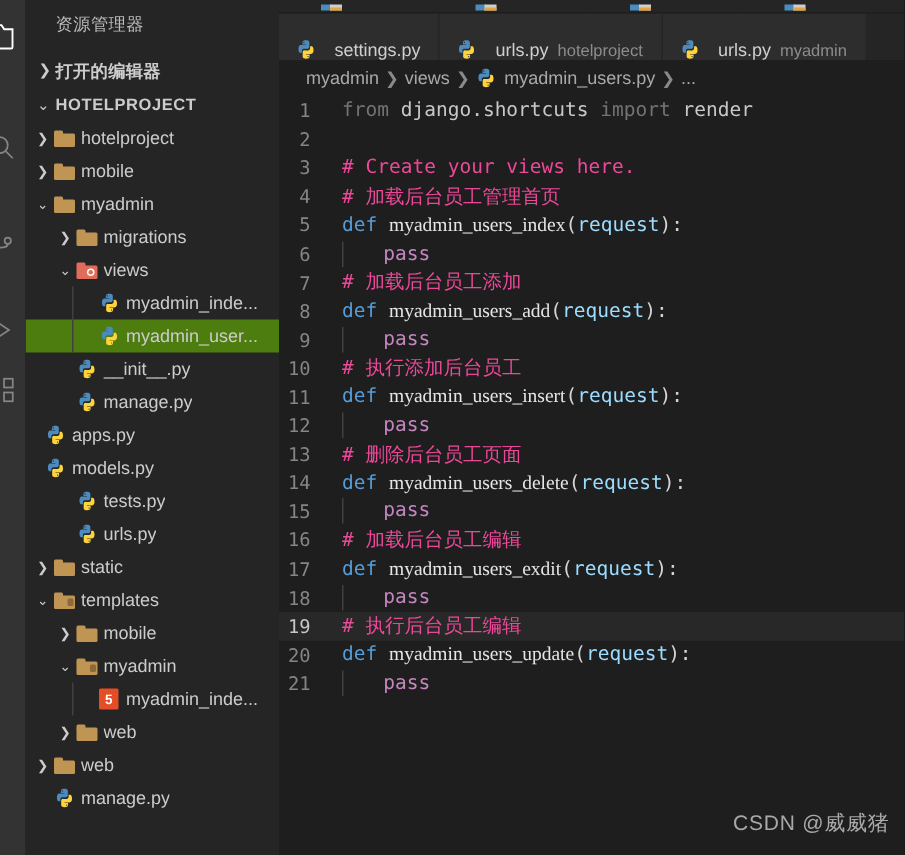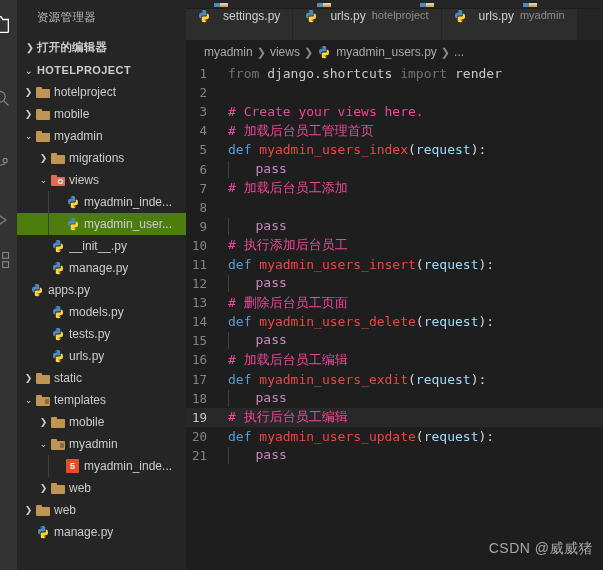--- a/index.html
+++ b/index.html
@@ -115,21 +115,21 @@
     position: absolute; left: 28px; bottom: 1px; width: 14px; height: 4px;
   }
   .tab-top .frag .a { position:absolute; left:0; top:0; width:7px; height:4px; background:#4b8bbe; }
   .tab-top .frag .b { position:absolute; left:6px; top:0; width:8px; height:4px; background:#cfcfcf; }
   .tab-top .frag .c { position:absolute; left:6px; top:2px; width:8px; height:2px; background:#e8a33d; }
 
   .tabstrip {
     height: 31px; background: #252526; display: flex; overflow: hidden;
   }
   .tab {
-    display: flex; align-items: flex-start; height: 31px; padding: 0 12px 0 11px;
+    display: flex; align-items: flex-end; height: 31px; padding: 0 12px 0 11px;
     background: #2d2d2d; border-right: 1px solid #252526;
     font-size: 12px; color: #969696; white-space: nowrap; cursor: pointer;
     max-width: 205px;
   }
   .tab .pyicon { margin-right: 6px; flex: 0 0 14px; }
   .tab .tname { color: #cfcfcf; }
   .tab .tdesc { color: #8c8c8c; font-size: 11px; margin-left: 6px; }
 
   .breadcrumbs {
     height: 24px; display: flex; align-items: center; padding-left: 18px;
@@ -153,21 +153,21 @@
     color: #858585; font-size: 12.5px;
     font-family: "DejaVu Sans Mono", "Liberation Mono", monospace;
   }
   .ln.cur { color: #c6c6c6; }
   .ctext { padding-left: 0; position: relative; }
   .ig { display: inline-block; width: 4px; border-left: 1px solid #404040; height: 17px;
         vertical-align: middle; margin-right: 0px; }
 
   .k-import { color: #737373; }
   .k-def    { color: #569cd6; }
-  .k-fn     { color: #ef4444; }
+  .k-fn     { color: #e5e5e5; font-family: Liberation Serif, serif; }
   .k-param  { color: #9cdcfe; }
   .k-plain  { color: #d4d4d4; }
   .k-mod    { color: #c8c8c8; }
   .k-comment{ color: #ec4899; }
   .k-punc   { color: #d4d4d4; }
 
   .watermark {
     position: absolute; right: 10px; bottom: 12px;
     font-size: 14px; color: #a8a8a8; letter-spacing: .5px;
     font-family: "Liberation Sans", "DejaVu Sans", sans-serif;
@@ -310,21 +310,21 @@
         <div class="row" style="">
           <span class="twisty empty"></span>
           <span class="ic">
             <svg class="pyicon" width="14" height="14" viewBox="0 0 24 24" aria-hidden="true">
               <path fill="#4b8bbe" d="M11.9 1.5c-2.2 0-4 .5-4 2.5v2.3h4.1v.6H6.2S3.4 6.6 3.4 11.3c0 4.7 2.4 4.5 2.4 4.5h1.5v-2.4s-.1-2.4 2.3-2.4h3.9s2.3.04 2.3-2.2V3.9s.3-2.4-3.9-2.4zM9.6 3.1c.4 0 .8.4.8.8s-.3.8-.8.8-.8-.4-.8-.8.3-.8.8-.8z"></path>
               <path fill="#ffd43b" d="M12.1 22.5c2.2 0 4-.5 4-2.5v-2.3H12v-.6h5.8s2.8.3 2.8-4.4c0-4.7-2.4-4.5-2.4-4.5h-1.5v2.4s.1 2.4-2.3 2.4H10.5s-2.3-.04-2.3 2.2v4.9s-.3 2.4 3.9 2.4zm2.3-1.6c-.4 0-.8-.4-.8-.8s.3-.8.8-.8.8.4.8.8-.3.8-.8.8z"></path>
             </svg>
           </span>
           <span class="lbl">apps.py</span>
         </div>
-        <div class="row" style="padding-left: 21px;">
+        <div class="row" style="">
           <span class="twisty empty"></span>
           <span class="ic">
             <svg class="pyicon" width="14" height="14" viewBox="0 0 24 24" aria-hidden="true">
               <path fill="#4b8bbe" d="M11.9 1.5c-2.2 0-4 .5-4 2.5v2.3h4.1v.6H6.2S3.4 6.6 3.4 11.3c0 4.7 2.4 4.5 2.4 4.5h1.5v-2.4s-.1-2.4 2.3-2.4h3.9s2.3.04 2.3-2.2V3.9s.3-2.4-3.9-2.4zM9.6 3.1c.4 0 .8.4.8.8s-.3.8-.8.8-.8-.4-.8-.8.3-.8.8-.8z"></path>
               <path fill="#ffd43b" d="M12.1 22.5c2.2 0 4-.5 4-2.5v-2.3H12v-.6h5.8s2.8.3 2.8-4.4c0-4.7-2.4-4.5-2.4-4.5h-1.5v2.4s.1 2.4-2.3 2.4H10.5s-2.3-.04-2.3 2.2v4.9s-.3 2.4 3.9 2.4zm2.3-1.6c-.4 0-.8-.4-.8-.8s.3-.8.8-.8.8.4.8.8-.3.8-.8.8z"></path>
             </svg>
           </span>
           <span class="lbl">models.py</span>
         </div>
         <div class="row" style="padding-left: 21px;">
@@ -504,21 +504,21 @@
       </div>
 
     <div class="code" id="code">
         <div class="cline"><span class="ln">1</span><span class="ctext"><span class="k-import">from </span><span class="k-mod">django.shortcuts</span><span class="k-plain"> </span><span class="k-import">import</span><span class="k-mod"> render</span></span></div>
         <div class="cline"><span class="ln">2</span><span class="ctext"></span></div>
         <div class="cline"><span class="ln">3</span><span class="ctext"><span class="k-comment"># Create your views here.</span></span></div>
         <div class="cline"><span class="ln">4</span><span class="ctext"><span class="k-comment"># 加载后台员工管理首页</span></span></div>
         <div class="cline"><span class="ln">5</span><span class="ctext"><span class="k-def">def </span><span class="k-fn">myadmin_users_index</span><span class="k-punc">(</span><span class="k-param">request</span><span class="k-punc">):</span></span></div>
         <div class="cline"><span class="ln">6</span><span class="ctext"><span class="ig"></span><span class="k-control" style="color: rgb(197, 134, 192);">   pass</span></span></div>
         <div class="cline"><span class="ln">7</span><span class="ctext"><span class="k-comment"># 加载后台员工添加</span></span></div>
-        <div class="cline"><span class="ln">8</span></div>
+        <div class="cline"><span class="ln">8</span><span class="ctext"><span class="k-def">def </span><span class="k-fn">myadmin_users_add</span><span class="k-punc">(</span><span class="k-param">request</span><span class="k-punc">):</span></span></div>
         <div class="cline"><span class="ln">9</span><span class="ctext"><span class="ig"></span><span class="k-control" style="color: rgb(197, 134, 192);">   pass</span></span></div>
         <div class="cline"><span class="ln">10</span><span class="ctext"><span class="k-comment"># 执行添加后台员工</span></span></div>
         <div class="cline"><span class="ln">11</span><span class="ctext"><span class="k-def">def </span><span class="k-fn">myadmin_users_insert</span><span class="k-punc">(</span><span class="k-param">request</span><span class="k-punc">):</span></span></div>
         <div class="cline"><span class="ln">12</span><span class="ctext"><span class="ig"></span><span class="k-control" style="color: rgb(197, 134, 192);">   pass</span></span></div>
         <div class="cline"><span class="ln">13</span><span class="ctext"><span class="k-comment"># 删除后台员工页面</span></span></div>
         <div class="cline"><span class="ln">14</span><span class="ctext"><span class="k-def">def </span><span class="k-fn">myadmin_users_delete</span><span class="k-punc">(</span><span class="k-param">request</span><span class="k-punc">):</span></span></div>
         <div class="cline"><span class="ln">15</span><span class="ctext"><span class="ig"></span><span class="k-control" style="color: rgb(197, 134, 192);">   pass</span></span></div>
         <div class="cline"><span class="ln">16</span><span class="ctext"><span class="k-comment"># 加载后台员工编辑</span></span></div>
         <div class="cline"><span class="ln">17</span><span class="ctext"><span class="k-def">def </span><span class="k-fn">myadmin_users_exdit</span><span class="k-punc">(</span><span class="k-param">request</span><span class="k-punc">):</span></span></div>
         <div class="cline"><span class="ln">18</span><span class="ctext"><span class="ig"></span><span class="k-control" style="color: rgb(197, 134, 192);">   pass</span></span></div>

